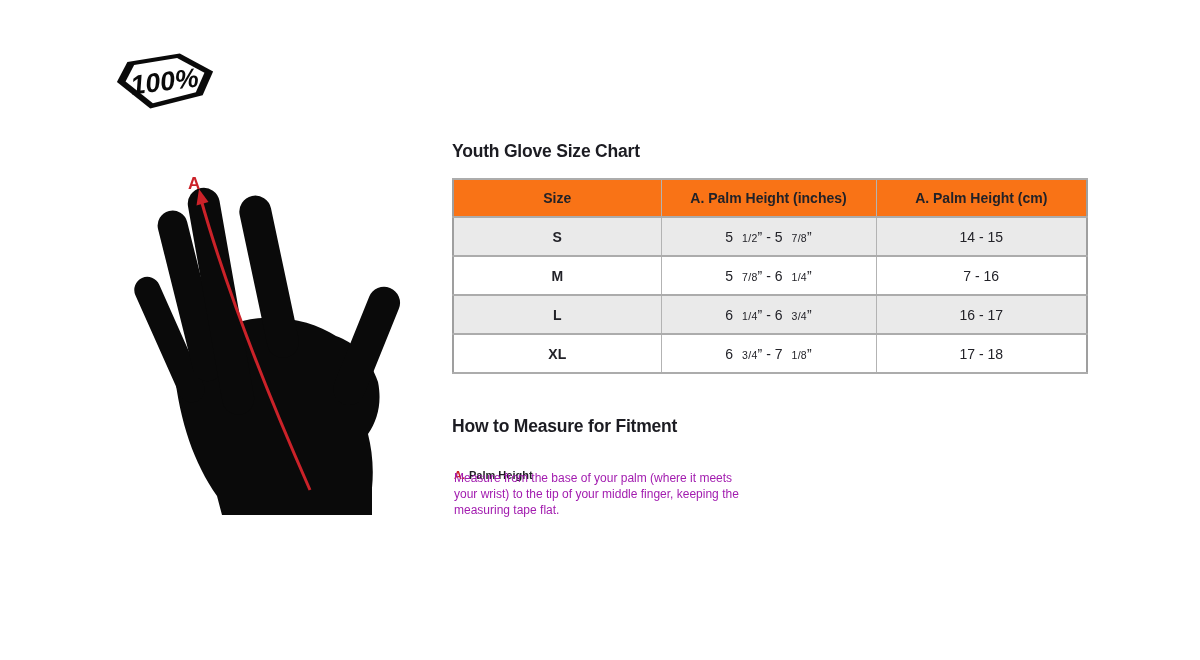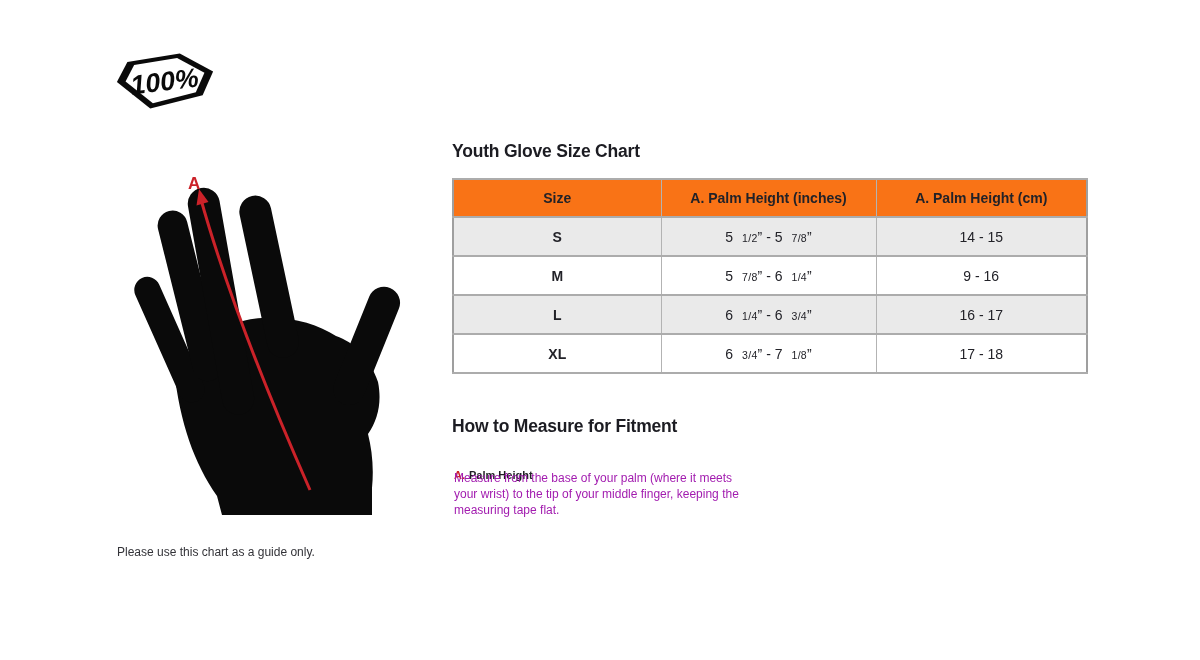--- a/index.html
+++ b/index.html
@@ -135,21 +135,21 @@
   </thead>
   <tbody id="size-table-body">
       <tr class="stripe">
         <td class="size-cell">S</td>
         <td><span>5</span><span class="frac">1/2</span><span class="quote">”</span> - <span>5</span><span class="frac">7/8</span><span class="quote">”</span></td>
         <td>14 - 15</td>
       </tr>
       <tr>
         <td class="size-cell">M</td>
         <td><span>5</span><span class="frac">7/8</span><span class="quote">”</span> - <span>6</span><span class="frac">1/4</span><span class="quote">”</span></td>
-        <td>9 - 16</td>
+        <td>7 - 16</td>
       </tr>
       <tr class="stripe">
         <td class="size-cell">L</td>
         <td><span>6</span><span class="frac">1/4</span><span class="quote">”</span> - <span>6</span><span class="frac">3/4</span><span class="quote">”</span></td>
         <td>16 - 17</td>
       </tr>
       <tr>
         <td class="size-cell">XL</td>
         <td><span>6</span><span class="frac">3/4</span><span class="quote">”</span> - <span>7</span><span class="frac">1/8</span><span class="quote">”</span></td>
         <td>17 - 18</td>
@@ -157,14 +157,13 @@
     </tbody>
 </table>
 
 <div id="measure-title" class="abs">How to Measure for Fitment</div>
 <div id="measure-item-heading" class="abs">
   <span class="letter">A.</span><span>Palm Height</span>
 </div>
 <div id="measure-item-desc" class="abs">Measure from the base of your palm (where it meets your wrist) to the tip of your middle finger, keeping the measuring tape flat.</div>
 
 <div id="footer-disclaimer" class="abs">
-  <div>Please use this chart as a guide only.</div>
 </div>
 
 </body></html>

